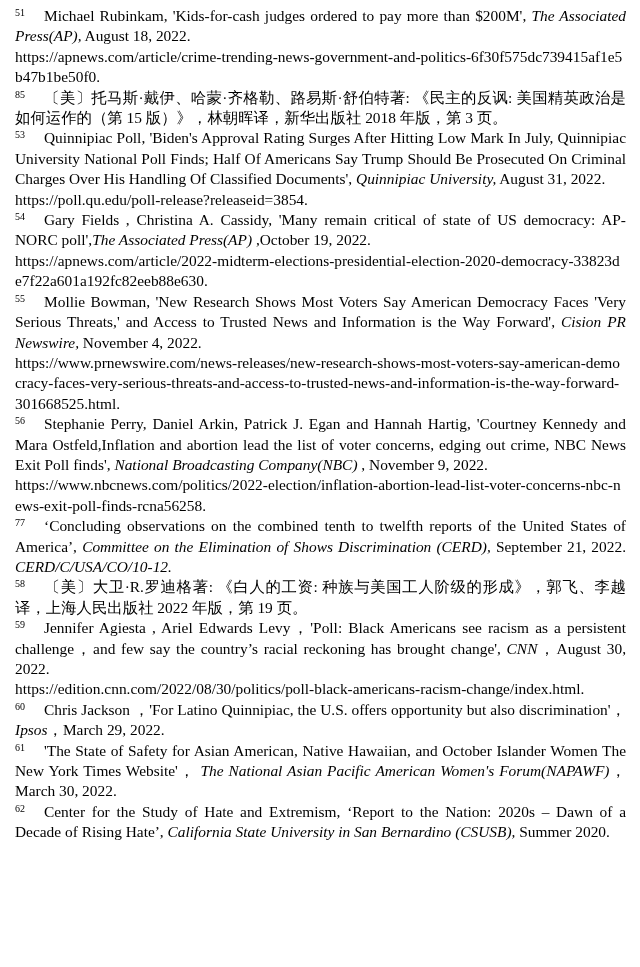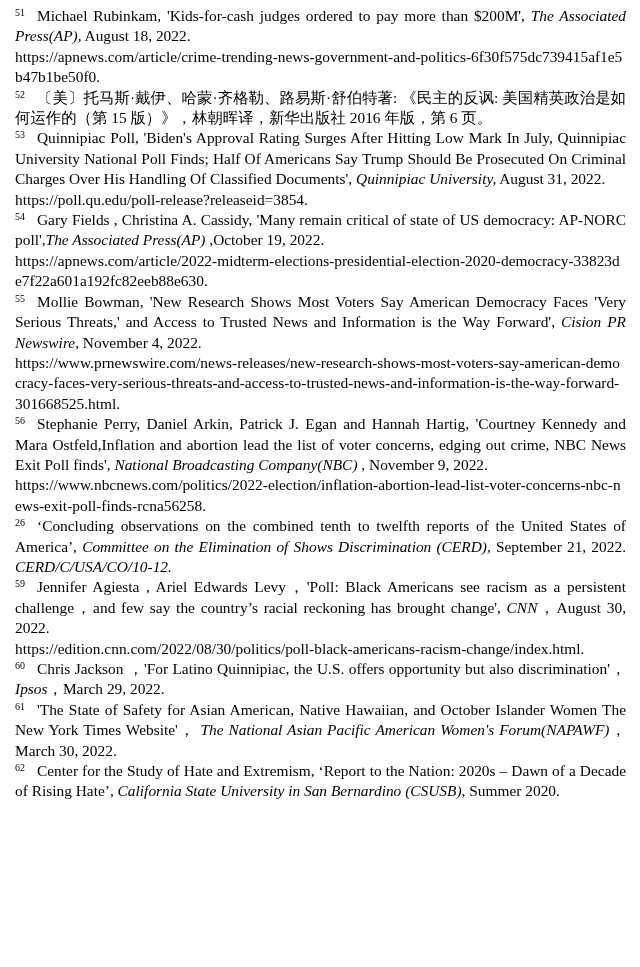--- a/index.html
+++ b/index.html
@@ -24,40 +24,41 @@
     background: #ffffff;
   }
   .footnote {
     text-align: justify;
   }
   .fn-num {
     font-size: 10px;
     line-height: 0;
     position: relative;
     top: -5px;
-    margin-right: 12px;
+    margin-right: 19px;
     vertical-align: baseline;
   }
   .fn-url {
     word-break: break-all;
   }
   .footnote i {
     font-style: italic;
   }
 </style>
 </head>
 <body>
 
 <div class="doc">
   <div id="footnotes">
       <div class="footnote"><sup class="fn-num">51</sup><span><span>Michael Rubinkam, 'Kids-for-cash judges ordered to pay more than $200M', </span><i>The Associated Press(AP),</i><span> August 18, 2022.</span></span><br><span class="fn-url">https://apnews.com/article/crime-trending-news-government-and-politics-6f30f575dc739415af1e5b47b1be50f0.</span></div>
-      <div class="footnote"><sup class="fn-num">52</sup><span><span>〔美〕托马斯·戴伊、哈蒙·齐格勒、路易斯·舒伯特著: 《民主的反讽: 美国精英政治是如何运作的（第 15 版）》，林朝晖译，新华出版社 2016 年版，第 6 页。</span></span></div>
+      <div class="footnote"><sup class="fn-num">85</sup><span><span>〔美〕托马斯·戴伊、哈蒙·齐格勒、路易斯·舒伯特著: 《民主的反讽: 美国精英政治是如何运作的（第 15 版）》，林朝晖译，新华出版社 2018 年版，第 3 页。</span></span></div>
       <div class="footnote"><sup class="fn-num">53</sup><span><span>Quinnipiac Poll, 'Biden's Approval Rating Surges After Hitting Low Mark In July, Quinnipiac University National Poll Finds; Half Of Americans Say Trump Should Be Prosecuted On Criminal Charges Over His Handling Of Classified Documents', </span><i>Quinnipiac University,</i><span> August 31, 2022.</span></span><br><span class="fn-url">https://poll.qu.edu/poll-release?releaseid=3854.</span></div>
       <div class="footnote"><sup class="fn-num">54</sup><span><span>Gary Fields , Christina A. Cassidy, 'Many remain critical of state of US democracy: AP-NORC poll',</span><i>The Associated Press(AP)</i><span> ,October 19, 2022.</span></span><br><span class="fn-url">https://apnews.com/article/2022-midterm-elections-presidential-election-2020-democracy-33823de7f22a601a192fc82eeb88e630.</span></div>
       <div class="footnote"><sup class="fn-num">55</sup><span><span>Mollie Bowman, 'New Research Shows Most Voters Say American Democracy Faces 'Very Serious Threats,' and Access to Trusted News and Information is the Way Forward', </span><i>Cision PR Newswire,</i><span> November 4, 2022.</span></span><br><span class="fn-url">https://www.prnewswire.com/news-releases/new-research-shows-most-voters-say-american-democracy-faces-very-serious-threats-and-access-to-trusted-news-and-information-is-the-way-forward-301668525.html.</span></div>
       <div class="footnote"><sup class="fn-num">56</sup><span><span>Stephanie Perry, Daniel Arkin, Patrick J. Egan and Hannah Hartig, 'Courtney Kennedy and Mara Ostfeld,Inflation and abortion lead the list of voter concerns, edging out crime, NBC News Exit Poll finds', </span><i>National Broadcasting Company(NBC)</i><span> , November 9, 2022.</span></span><br><span class="fn-url">https://www.nbcnews.com/politics/2022-election/inflation-abortion-lead-list-voter-concerns-nbc-news-exit-poll-finds-rcna56258.</span></div>
-      <div class="footnote"><sup class="fn-num">26</sup><span><span>‘Concluding observations on the combined tenth to twelfth reports of the United States of America’, </span><i>Committee on the Elimination of Shows Discrimination (CERD),</i><span> September 21, 2022. </span><i>CERD/C/USA/CO/10-12.</i></span></div>
+      <div class="footnote"><sup class="fn-num">77</sup><span><span>‘Concluding observations on the combined tenth to twelfth reports of the United States of America’, </span><i>Committee on the Elimination of Shows Discrimination (CERD),</i><span> September 21, 2022. </span><i>CERD/C/USA/CO/10-12.</i></span></div>
+      <div class="footnote"><sup class="fn-num">58</sup><span><span>〔美〕大卫·R.罗迪格著: 《白人的工资: 种族与美国工人阶级的形成》，郭飞、李越译，上海人民出版社 2022 年版，第 19 页。</span></span></div>
       <div class="footnote"><sup class="fn-num">59</sup><span><span>Jennifer Agiesta , Ariel Edwards Levy，'Poll: Black Americans see racism as a persistent challenge，and few say the country’s racial reckoning has brought change', </span><i>CNN</i><span>，August 30, 2022.</span></span><br><span class="fn-url">https://edition.cnn.com/2022/08/30/politics/poll-black-americans-racism-change/index.html.</span></div>
       <div class="footnote"><sup class="fn-num">60</sup><span><span>Chris Jackson ，'For Latino Quinnipiac, the U.S. offers opportunity but also discrimination'，</span><i>Ipsos</i><span>，March 29, 2022.</span></span><br></div>
       <div class="footnote"><sup class="fn-num">61</sup><span><span>'The State of Safety for Asian American, Native Hawaiian, and October Islander Women The New York Times Website'， </span><i>The National Asian Pacific American Women's Forum(NAPAWF)</i><span>，March 30, 2022.</span></span><br></div>
       <div class="footnote"><sup class="fn-num">62</sup><span><span>Center for the Study of Hate and Extremism, ‘Report to the Nation: 2020s – Dawn of a Decade of Rising Hate’, </span><i>California State University in San Bernardino (CSUSB),</i><span> Summer 2020.</span></span></div>
     </div>
 </div>
 
 </body></html>

